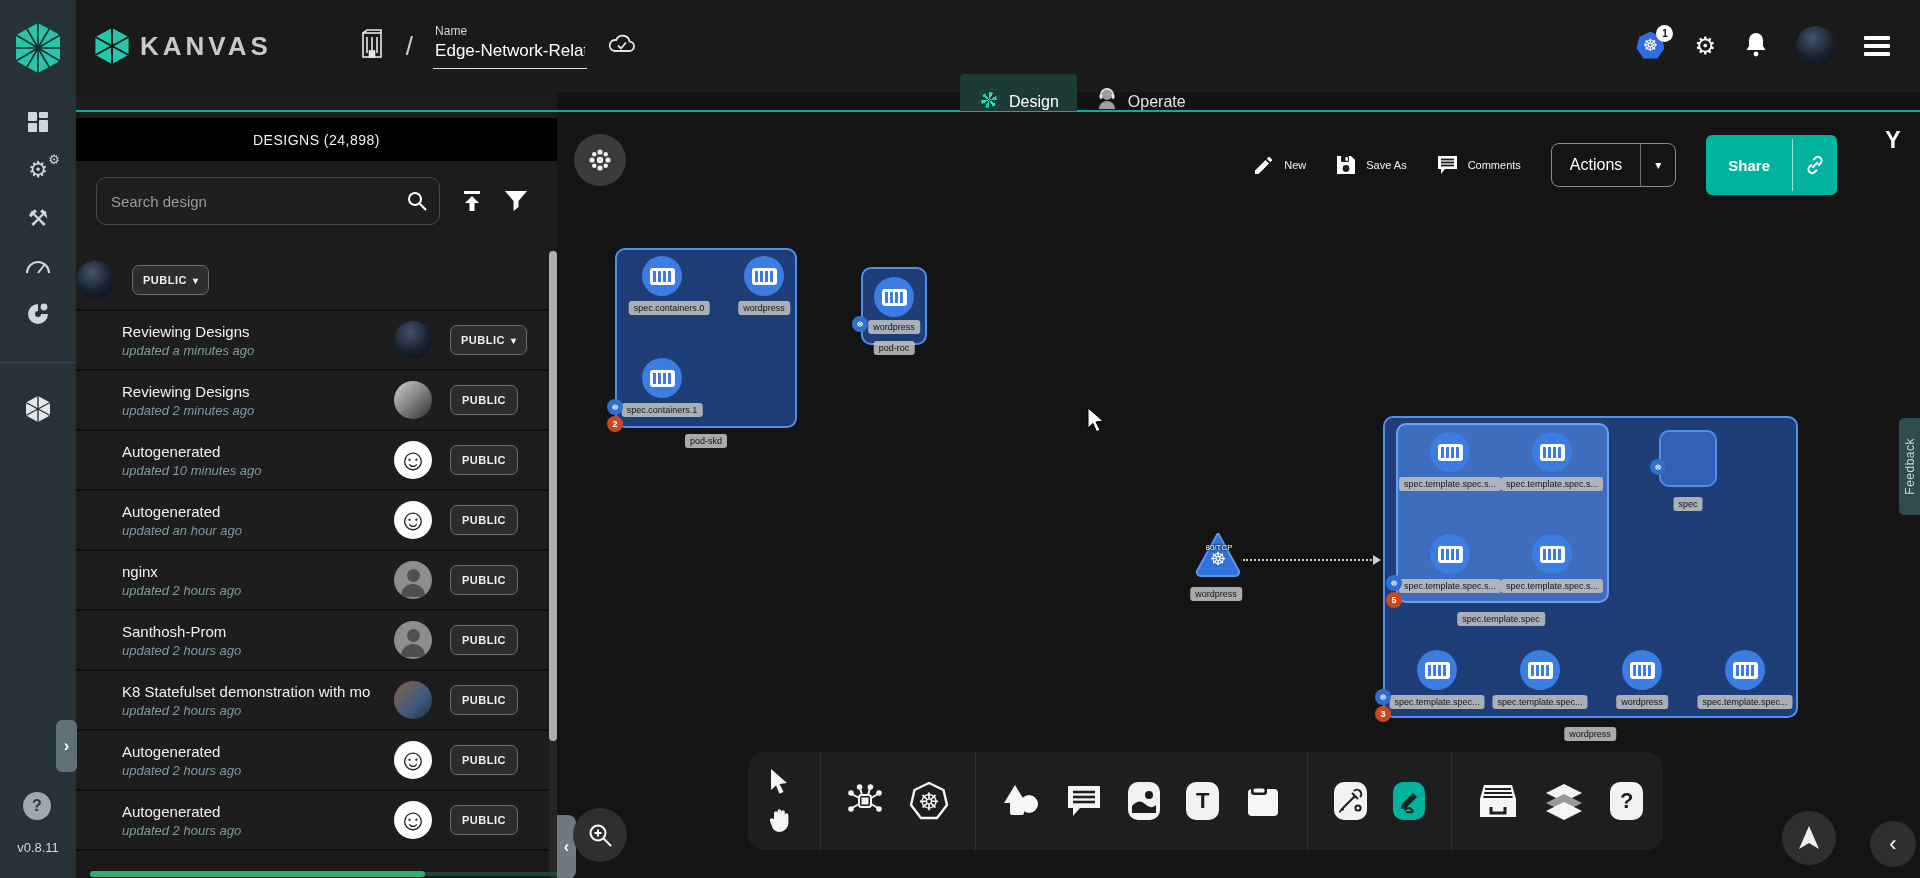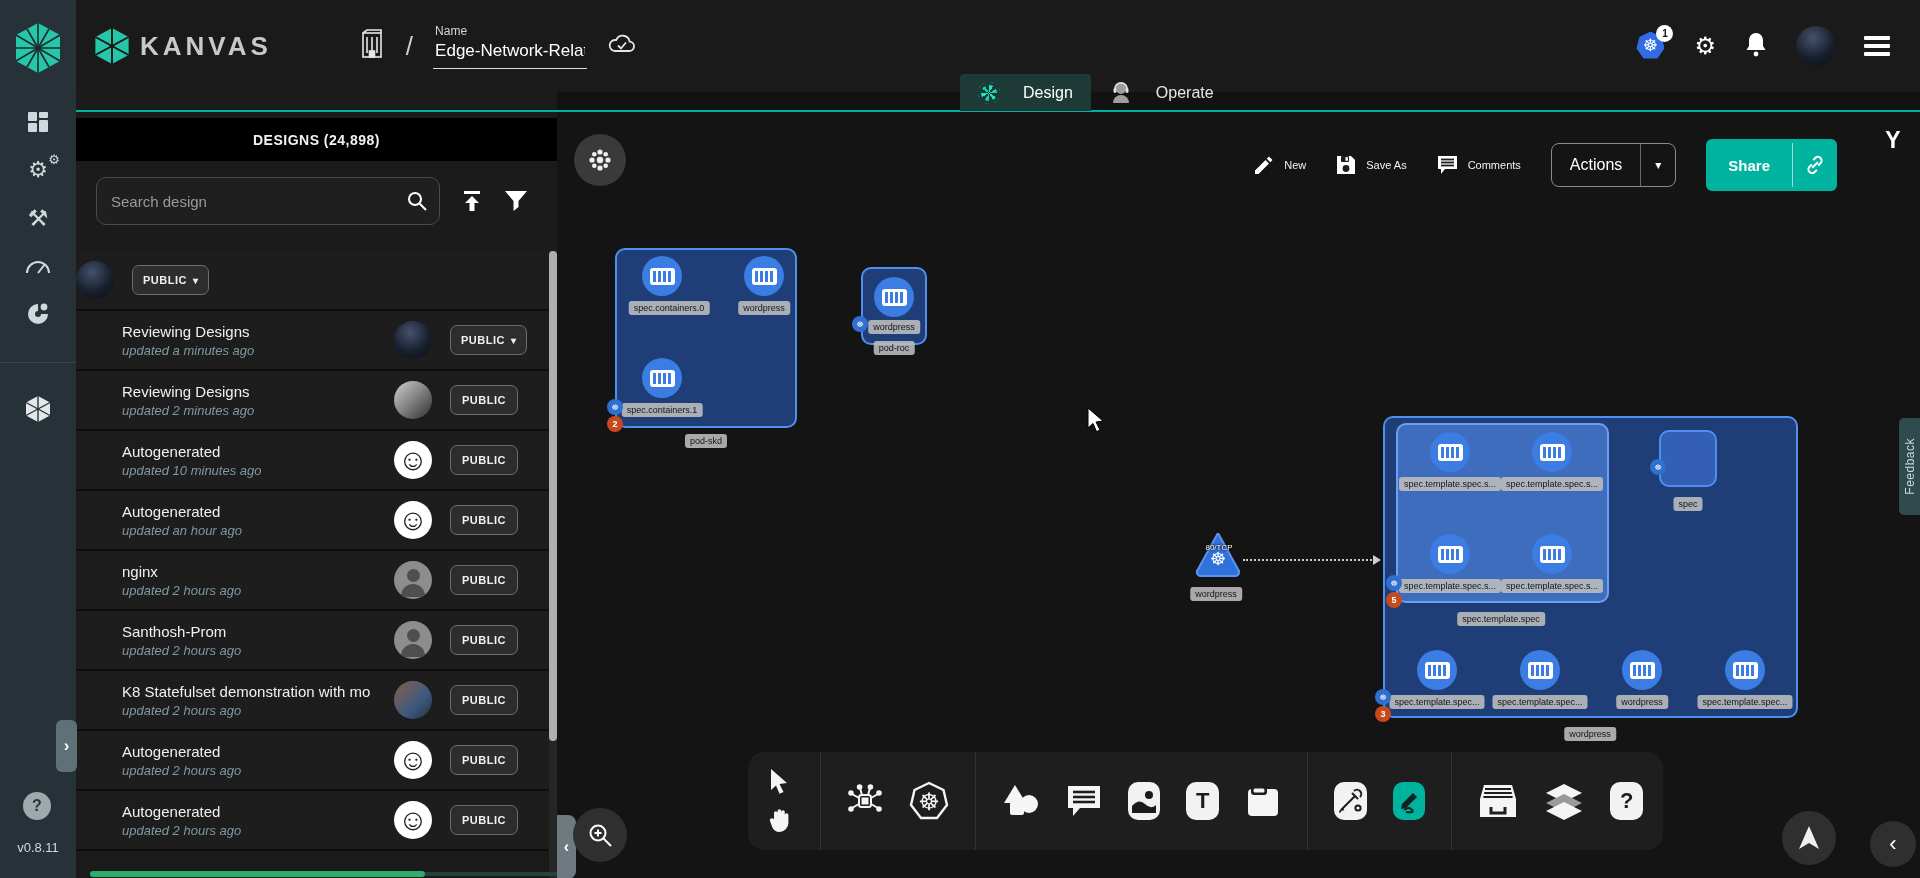--- a/index.html
+++ b/index.html
@@ -29,28 +29,28 @@
   .k8s-ctx{position:relative;width:30px;height:29px;cursor:pointer}
   .k8s-hepta{width:28px;height:27px;background:#326CE5;clip-path:polygon(50% 0,90% 20%,100% 62%,75% 100%,25% 100%,0 62%,10% 20%);display:flex;align-items:center;justify-content:center;color:#fff;font-size:17px;line-height:1}
   .ctx-count{position:absolute;right:-7px;top:-7px;width:17px;height:17px;border-radius:50%;background:#fff;color:#111;font-size:10px;font-weight:bold;display:flex;align-items:center;justify-content:center}
   .gear-glyph{font-size:24px;color:#fff;cursor:pointer;line-height:1}
   .avatar{width:40px;height:40px;border-radius:50%;background:radial-gradient(circle at 42% 30%,#44526b 0%,#18202e 55%,#090d15 100%);cursor:pointer}
   .burger{display:flex;flex-direction:column;gap:4px;cursor:pointer}
   .burger i{display:block;width:26px;height:4px;background:#fff;border-radius:1px}
 
   
   #tabs{position:absolute;left:960px;top:74px;display:flex;z-index:25}
-  .tab{height:37px;display:flex;align-items:center;gap:23px;padding:0 18px;font-size:16px;cursor:pointer;color:#e6e6e6}
+  .tab{height:37px;display:flex;align-items:flex-end;gap:9px;padding:0 18px;font-size:16px;cursor:pointer;color:#e6e6e6}
   .tab.active{background:#1d3a36;border-radius:4px 4px 0 0;color:#fff}
   .tab-underline{position:absolute;left:76px;top:110px;width:1844px;height:2px;background:#00B39F;z-index:24}
   .spiral{width:22px;height:22px;border-radius:50%;background:conic-gradient(#1de9b6 0 30deg,#0b3f38 30deg 60deg,#26c6ab 60deg 90deg,#0b3f38 90deg 120deg,#1de9b6 120deg 150deg,#0b3f38 150deg 180deg,#26c6ab 180deg 210deg,#0b3f38 210deg 240deg,#1de9b6 240deg 270deg,#0b3f38 270deg 300deg,#26c6ab 300deg 330deg,#0b3f38 330deg 360deg);box-shadow:inset 0 0 0 3px #1d3a36;}
 
   
   #designs{position:absolute;left:76px;top:92px;width:481px;height:786px;background:#1b1b1b;z-index:20;overflow:hidden}
-  .panel-title{margin-top:26px;height:43px;background:#000;display:flex;align-items:center;justify-content:center;font-size:14px;font-weight:700;letter-spacing:.5px;color:#f2f2f2}
+  .panel-title{margin-top:26px;height:43px;background:#000;display:flex;align-items:center;justify-content:center;font-size:14px;font-weight:400;letter-spacing:.5px;color:#f2f2f2}
   .search-row{margin:16px 0 0 20px;display:flex;align-items:center;gap:20px}
   .search-box{position:relative;width:344px;height:48px}
   .search-input{width:100%;height:100%;background:#1f1f1f;border:1px solid #4b4b4b;border-radius:10px;color:#e0e0e0;font-size:15px;padding:0 44px 0 14px;outline:none}
   .search-input::placeholder{color:#9a9a9a}
   .search-mag{position:absolute;right:12px;top:13px;color:#fff}
   .panel-ic{color:#fff;cursor:pointer;display:flex}
   .design-list{position:absolute;left:0;top:159px;width:481px;bottom:0;background:#1a1a1a;overflow:hidden}
   .design-row{height:60px;background:#1d1d1d;border-bottom:2px solid #0e0e0e;display:flex;align-items:center;cursor:pointer}
   .row-text{margin-left:46px;width:272px;overflow:hidden}
   .row-title{font-size:15px;color:#f0f0f0;white-space:nowrap;overflow:hidden}
@@ -74,21 +74,21 @@
   
   #canvas{position:absolute;left:557px;top:113px;width:1363px;height:765px;background:#141414;z-index:10}
   .snow-btn{position:absolute;left:17px;top:21px;width:52px;height:52px;border-radius:50%;background:#3a3a3a;display:flex;align-items:center;justify-content:center;cursor:pointer}
 
   .cv-toolbar{position:absolute;right:83px;top:30px;height:44px;display:flex;align-items:center;gap:30px}
   .cv-act{display:flex;align-items:center;gap:10px;color:#f2f2f2;font-size:11px;cursor:pointer}
   .btn-actions{display:flex;align-items:stretch;height:44px;border:1px solid #8a8a8a;border-radius:8px;overflow:hidden;cursor:pointer}
   .btn-actions .lbl{display:flex;align-items:center;padding:0 18px;font-size:16px;color:#fff}
   .btn-actions .sep{width:1px;background:#6a6a6a}
   .btn-actions .car{display:flex;align-items:center;justify-content:center;width:34px;font-size:12px;color:#fff}
-  .btn-share{display:flex;align-items:stretch;height:52px;border-radius:6px;overflow:hidden;background:#00B39F;cursor:pointer}
+  .btn-share{display:flex;align-items:stretch;height:60px;border-radius:6px;overflow:hidden;background:#00B39F;cursor:pointer}
   .btn-share .lbl{display:flex;align-items:center;padding:0 22px;font-size:15px;font-weight:bold;color:#fff}
   .btn-share .sep{width:1px;background:rgba(255,255,255,.6);margin:4px 0}
   .btn-share .lnk{display:flex;align-items:center;justify-content:center;width:44px;color:#fff}
 
   
   .kbox{position:absolute;border:2px solid #4f8ff0;border-radius:10px;background:rgba(38,88,182,.62)}
   .kbox.inner{background:rgba(74,126,212,.75);border-color:#6ba0f2}
   .kbox.spec{background:rgba(56,104,196,.8)}
   .k8s-container{position:absolute;width:40px;height:40px;border-radius:50%;background:#3b7de2;display:flex;align-items:center;justify-content:center;cursor:pointer}
   .crate{width:25px;height:17px;background:#fff;border-radius:3px;display:flex;gap:2px;justify-content:center;align-items:center;padding:2px}

